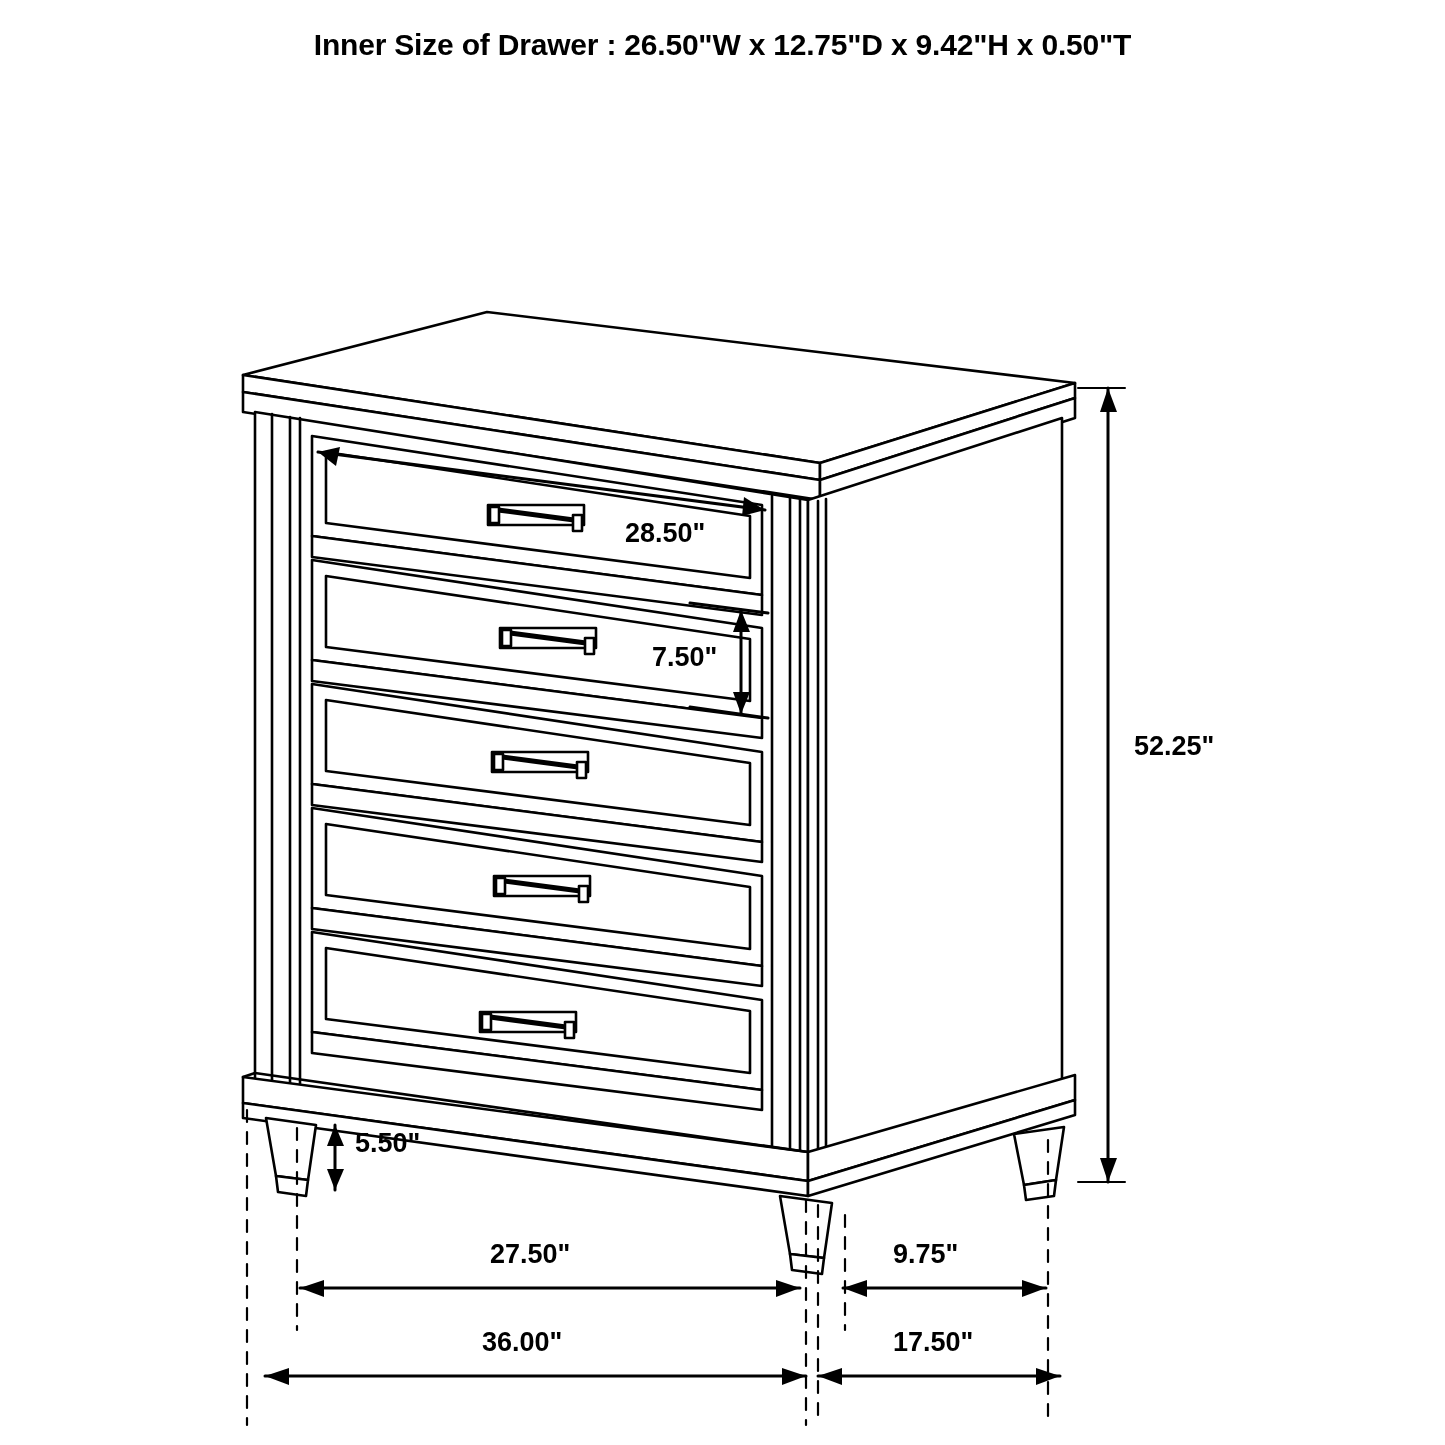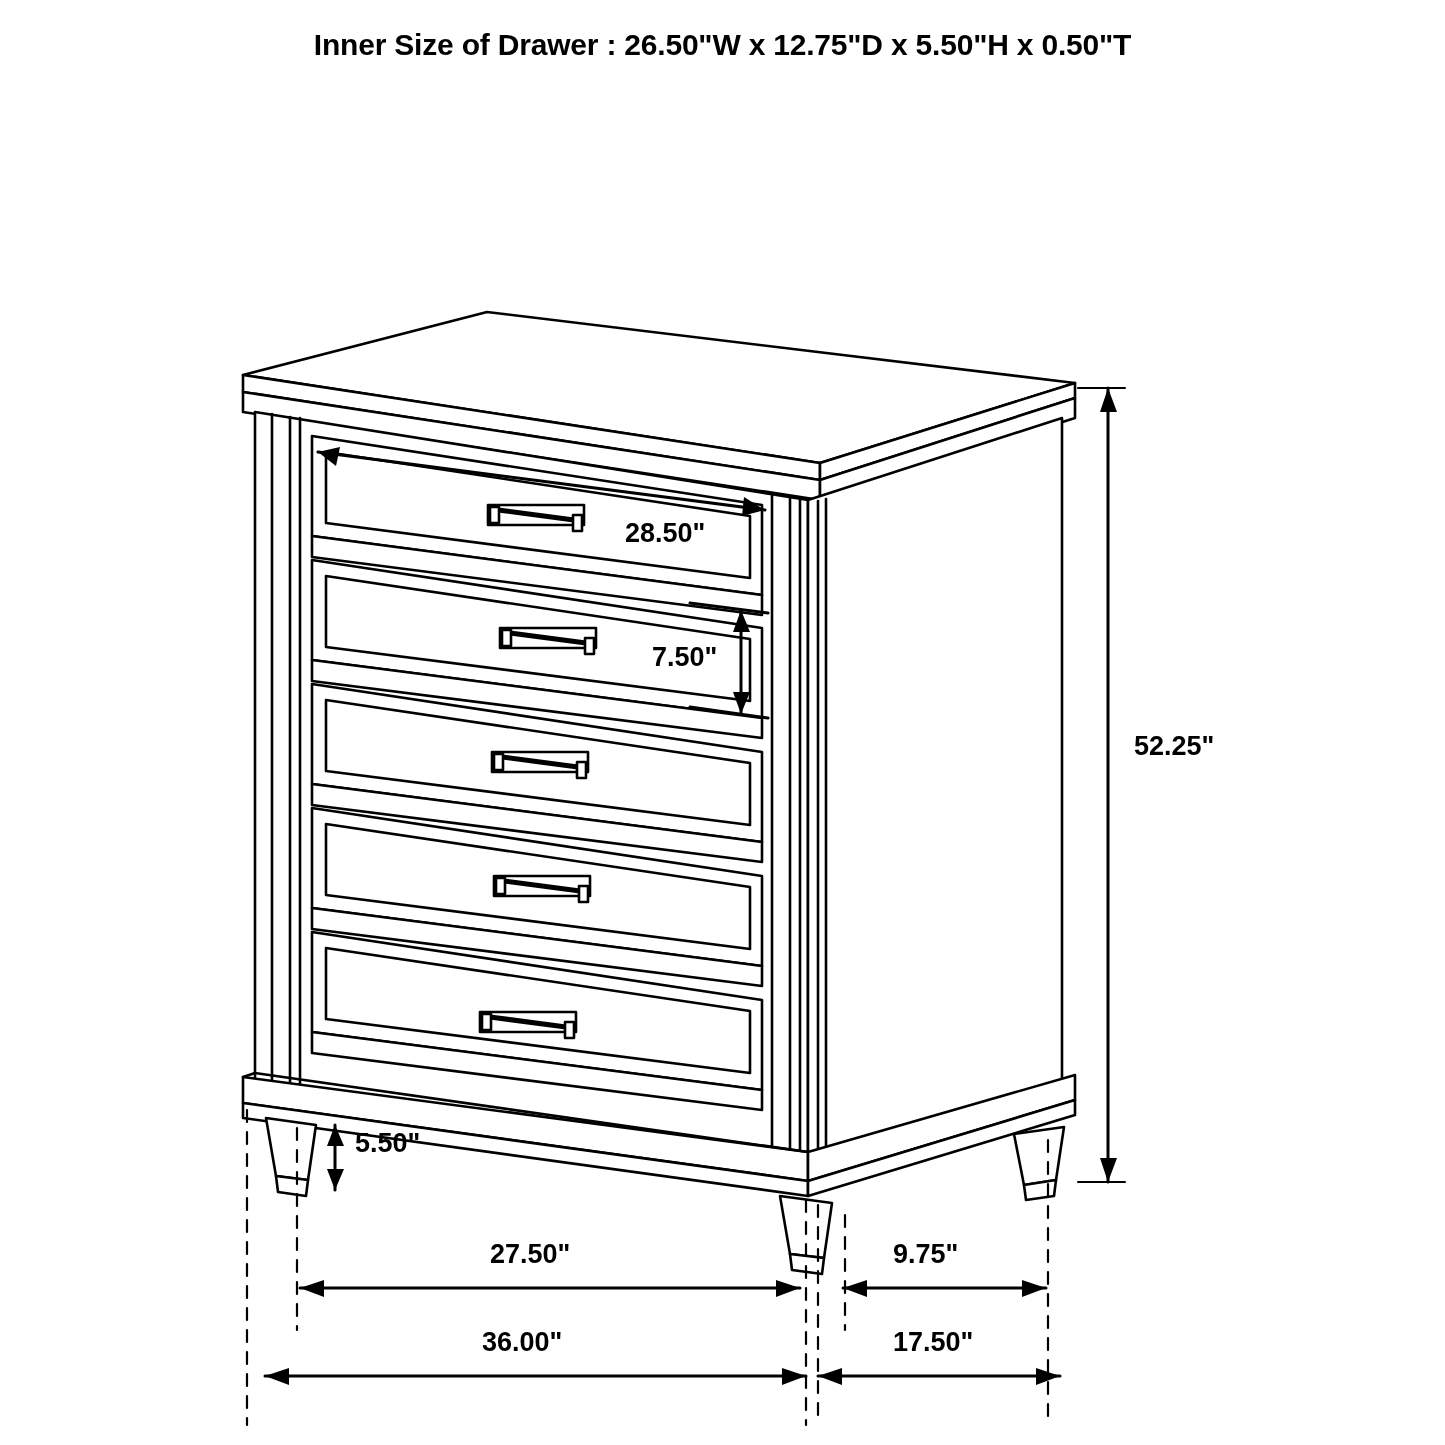--- a/index.html
+++ b/index.html
@@ -43,21 +43,21 @@
     font-weight: bold;
     color: #000000;
     white-space: nowrap;
   }
 </style>
 </head>
 <body>
 
 <div id="stage">
 
-  <div class="title">Inner Size of Drawer : 26.50"W x 12.75"D x 5.50"H x 0.50"T</div>
+  <div class="title">Inner Size of Drawer : 26.50"W x 12.75"D x 9.42"H x 0.50"T</div>
 
   <svg class="diagram" viewBox="0 0 1445 1445">
     <g fill="none" stroke="#000000" stroke-width="2.6" stroke-linejoin="round" stroke-linecap="round">
 
       <g>
         <polygon points="243,375 487,312 1075,383 820,463" fill="#ffffff"></polygon>
         <polygon points="243,375 243,392 820,480 820,463" fill="#ffffff"></polygon>
         <polygon points="820,463 820,480 1075,398 1075,383" fill="#ffffff"></polygon>
 
         <polygon points="243,392 243,412 820,500 820,480" fill="#ffffff"></polygon>

